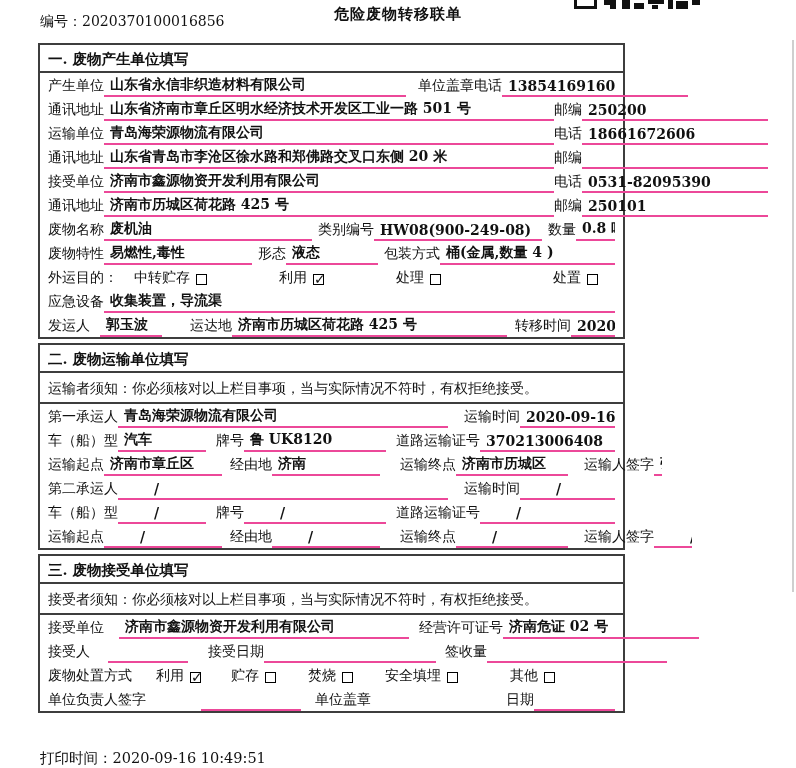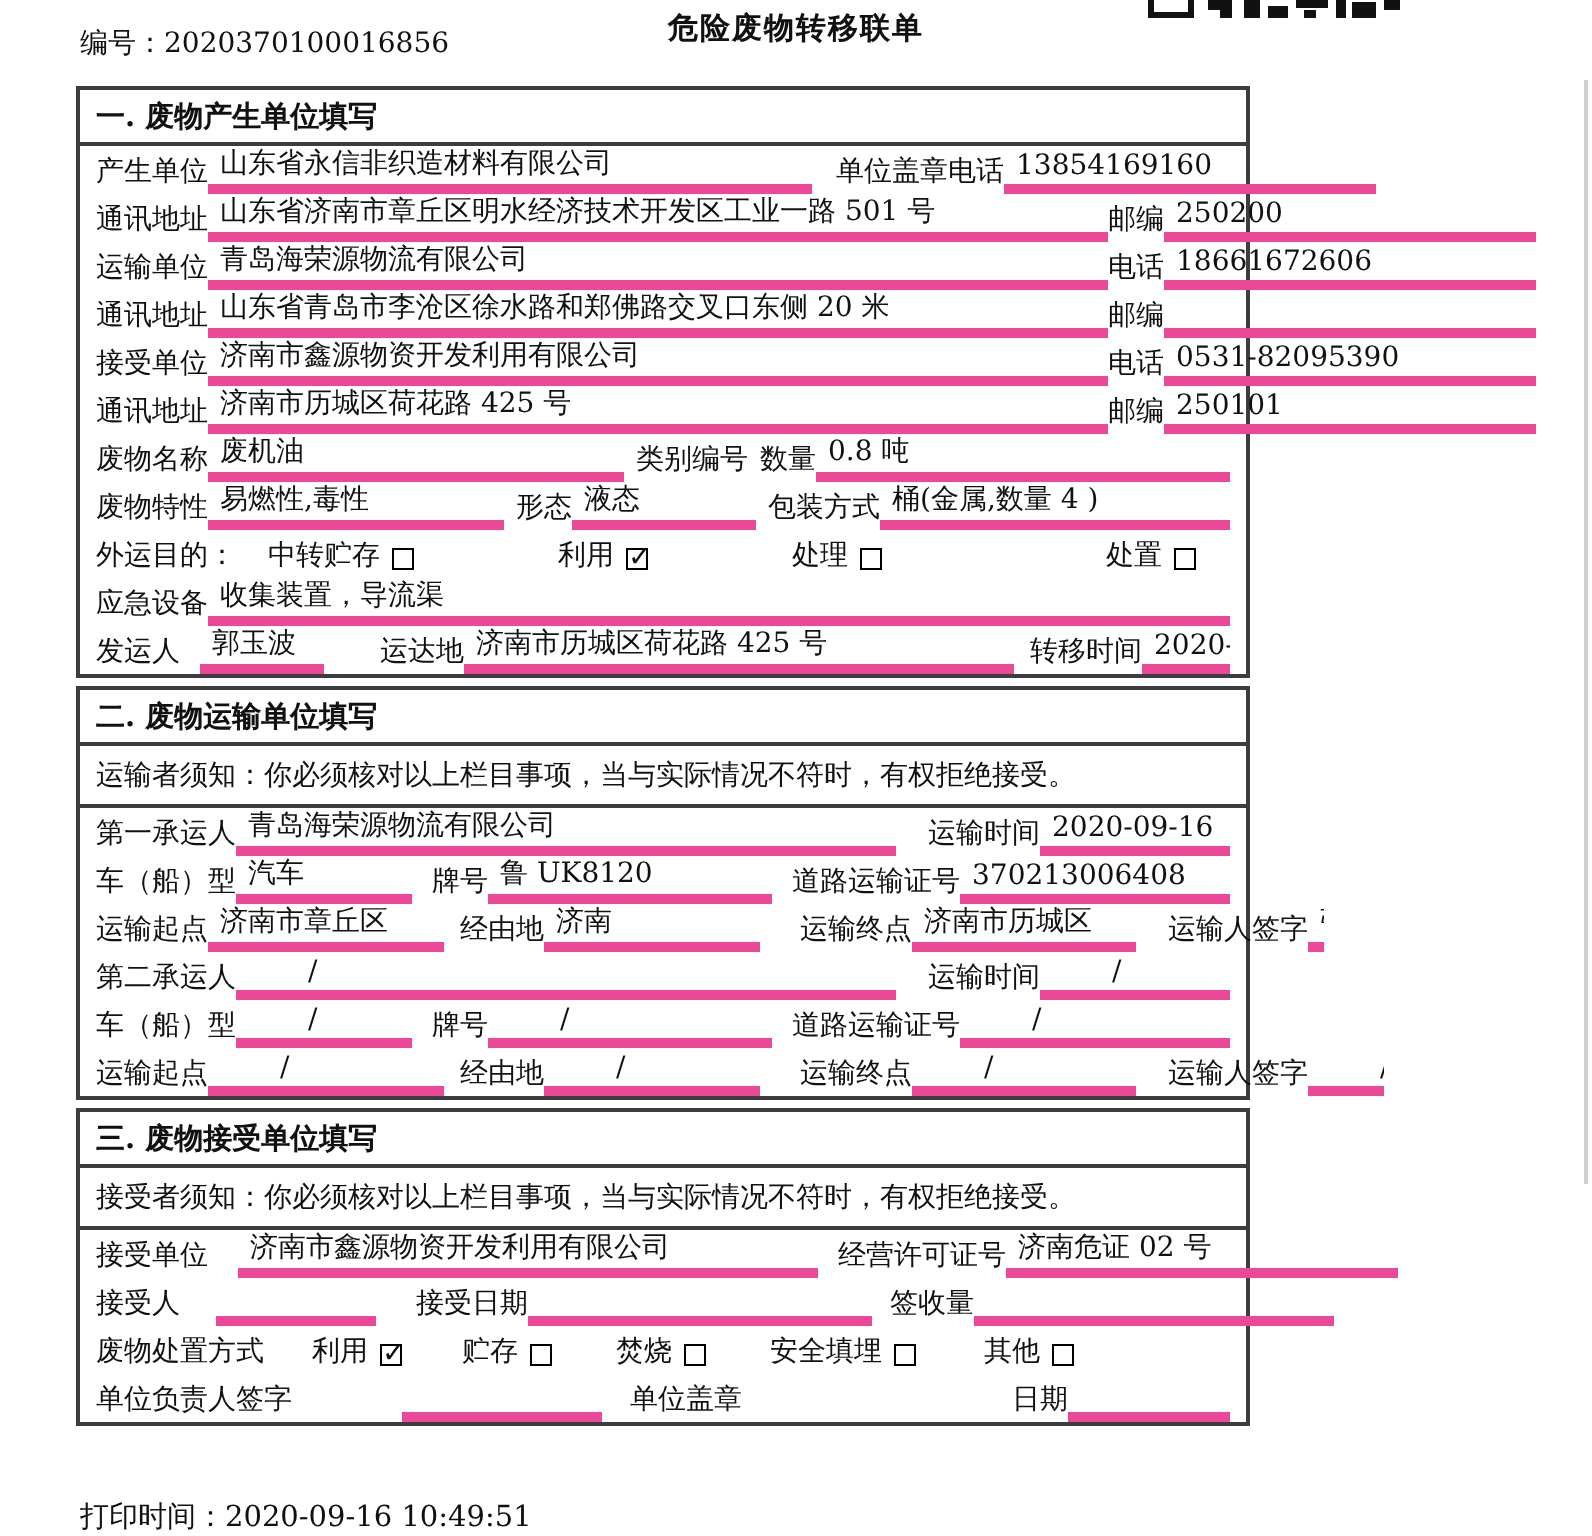--- a/index.html
+++ b/index.html
@@ -25,24 +25,25 @@
   .box + .box { margin-top: 4px; }
   .section-head {
     font-weight: bold; font-size: 14.5px; line-height: 19px;
     padding: 4px 8px 3px; border-bottom: 2px solid #3d3d3d;
   }
   .notice { padding: 6px 8px 4px; line-height: 19px; border-bottom: 2px solid #3d3d3d; white-space: nowrap; }
 
   .row { display: flex; align-items: flex-end; height: 24px; padding: 0 8px; }
   .lbl { white-space: nowrap; padding-bottom: 2px; flex: none; }
   .val {
-    border-bottom: 5px solid #ec4899;
+    border-bottom: 2px solid #ec4899;
     padding: 0 2px 1px 6px;
     white-space: nowrap; overflow: hidden; flex: none;
     min-height: 17px;
+    font-weight: bold;
   }
   .fill { flex: 1 1 auto; }
   .spring { flex: 1 1 auto; }
   .slash { padding-left: 36px; }
   .cb {
     width: 11px; height: 11px; border: 1px solid #000;
     display: inline-block; position: relative; flex: none;
     margin: 0 0 4px 6px; background: #fff;
   }
   .cb.checked::after {
@@ -131,20 +132,21 @@
       <span class="val" style="width:450px">济南市历城区荷花路 425 号</span>
       <span class="spring"></span>
       <span class="lbl">邮编</span>
       <span class="val" style="width:186px">250101</span>
     </div>
 
     <div class="row">
       <span class="lbl">废物名称</span>
       <span class="val" style="width:208px">废机油</span>
       <span class="lbl" style="margin-left:6px">类别编号</span>
+      <span class="val" style="width:168px">HW08(900-249-08)</span>
       <span class="lbl" style="margin-left:6px">数量</span>
       <span class="val fill">0.8 吨</span>
     </div>
 
     <div class="row">
       <span class="lbl">废物特性</span>
       <span class="val" style="width:148px">易燃性,毒性</span>
       <span class="lbl" style="margin-left:6px">形态</span>
       <span class="val" style="width:92px">液态</span>
       <span class="lbl" style="margin-left:6px">包装方式</span>
@@ -264,21 +266,21 @@
     <div class="row">
       <span class="lbl">废物处置方式</span>
       <span class="lbl" style="margin-left:24px">利用</span>
       <span class="cb checked"></span>
       <span class="lbl" style="margin-left:30px">贮存</span>
       <span class="cb"></span>
       <span class="lbl" style="margin-left:32px">焚烧</span>
       <span class="cb"></span>
       <span class="lbl" style="margin-left:32px">安全填埋</span>
       <span class="cb"></span>
-      <span class="lbl" style="margin-left:34px">其他</span>
+      <span class="lbl" style="margin-left:52px">其他</span>
       <span class="cb"></span>
     </div>
 
     <div class="row">
       <span class="lbl">单位负责人签字</span>
       <span class="val" style="width:100px;margin-left:55px"></span>
       <span class="lbl" style="margin-left:14px">单位盖章</span>
       <span class="lbl" style="margin-left:135px">日期</span>
       <span class="val fill"></span>
     </div>

